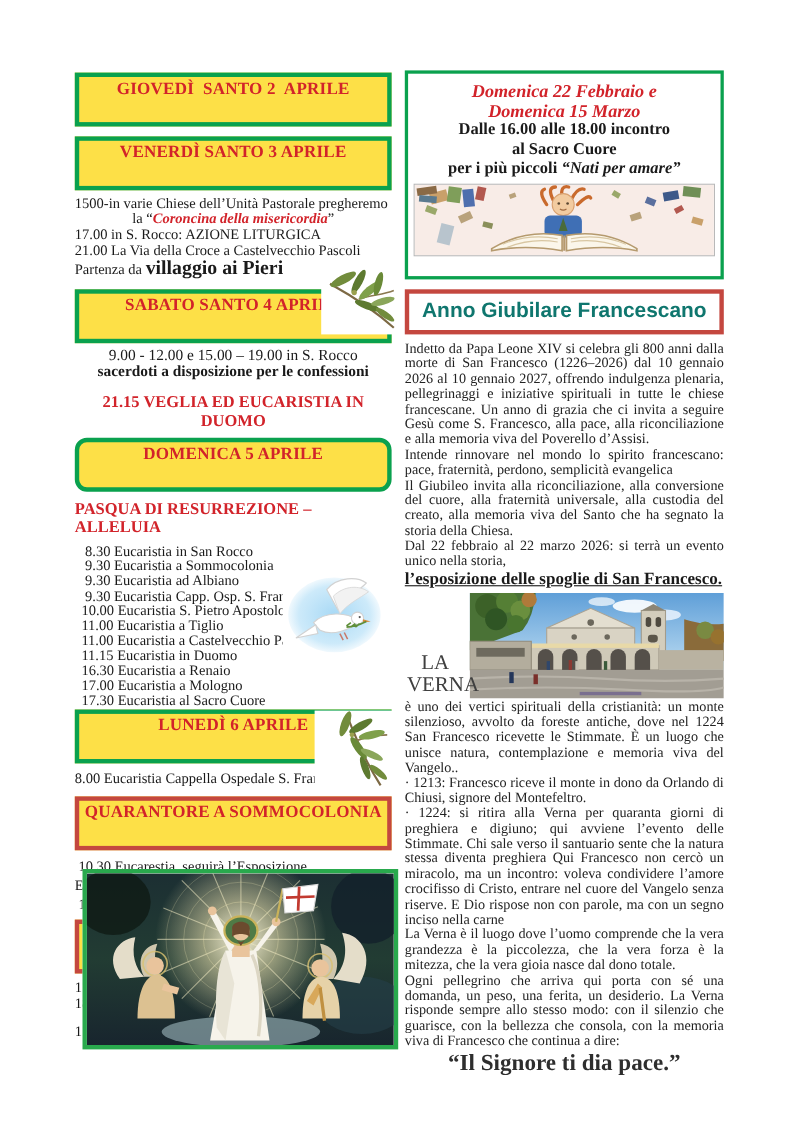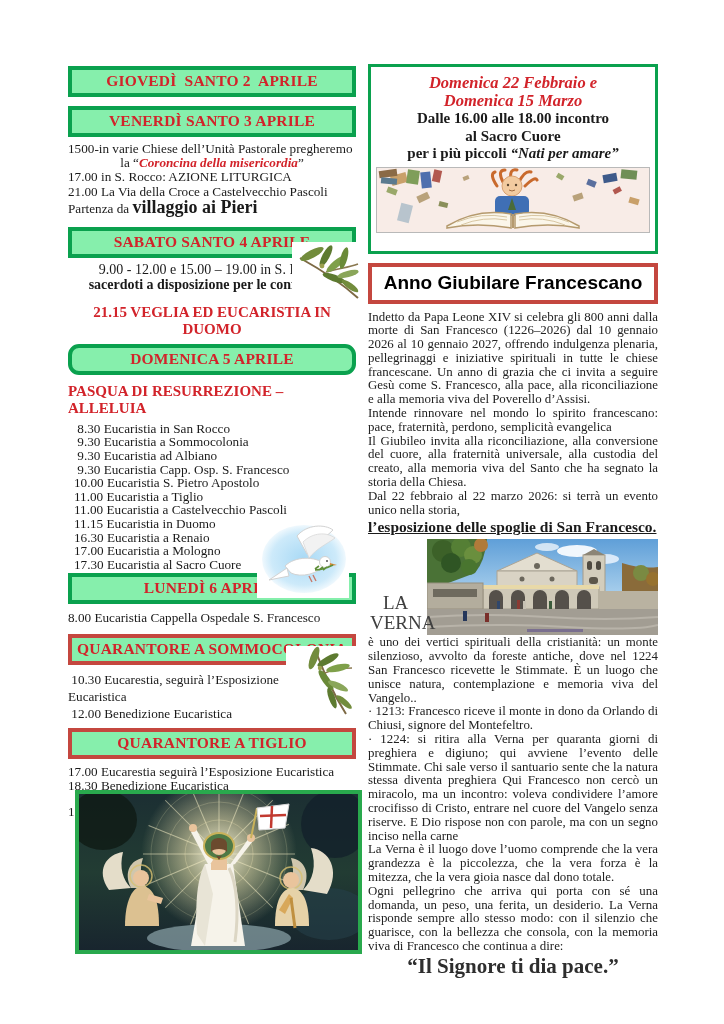--- a/index.html
+++ b/index.html
@@ -12,40 +12,40 @@
   .page{
     position:relative;width:724px;height:1024px;background:#ffffff;
     font-family:"Liberation Serif","DejaVu Serif",serif;color:var(--ink);
     overflow:hidden;margin:0 auto;
   }
   
   .col-left{position:absolute;left:68px;top:66px;width:288px;}
   .col-right{position:absolute;left:368px;top:64px;width:290px;}
 
   
-  .hdr-box{border:4px solid var(--green);background:#86efac;text-align:center;padding:2px 0 3px;}
+  .hdr-box{border:4px solid var(--green);background:#fde047;text-align:center;padding:2px 0 21px;}
   .hdr-box.red{border-color:var(--redb);}
   .hdr-title{color:var(--redt);font-weight:bold;font-size:15.5px;white-space:pre-wrap;letter-spacing:.2px;}
 
   
   .line{font-size:13.2px;line-height:14.2px;white-space:pre-wrap;}
   .line b{font-size:13.6px;}
   .center{text-align:center;}
   .red-strong{color:var(--redt);font-weight:bold;font-size:15px;}
   .red-em{color:var(--redt);font-weight:bold;font-style:italic;}
   .masses .line{line-height:13.6px;padding-left:6px;}
   .sabato-lines .line{font-size:14px;line-height:15.5px;}
 
   
   .incontro-box{border:3px solid var(--green);padding:7px 4px 18px;}
   .inc-title{color:var(--redt);font-weight:bold;font-style:italic;font-size:16.5px;line-height:18px;text-align:center;}
   .inc-line{font-weight:bold;font-size:15px;line-height:17.5px;text-align:center;}
   .girl-img{width:272px;height:64px;margin:4px auto 0;border:1px solid #b9b9b9;display:block;}
   .anno-box{margin-top:9px;border:4px solid var(--redb);padding:5px 0 6px;text-align:center;}
-  .anno-title{font-family:"Liberation Sans","DejaVu Sans",sans-serif;font-weight:bold;font-size:19px;color:#000000;}
+  .anno-title{font-family:"Liberation Sans","DejaVu Sans",sans-serif;font-weight:bold;font-size:19px;color:#0f766e;}
   .rc-p{margin:0;text-align:justify;font-size:12.9px;line-height:13.8px;color:#222;}
   .rc-p.first{margin-top:7px;}
   .espos{margin:1px 0 0;font-weight:bold;font-size:15.5px;line-height:17px;text-decoration:underline;}
   .verna-fig{position:relative;height:99px;margin-top:2px;}
   .verna-photo{position:absolute;right:0;top:2px;width:231px;height:96px;}
   .verna-label{position:absolute;left:2px;top:56px;font-size:19px;line-height:20px;color:#404040;}
   .verna-label .l1{padding-left:13px;}
   .quote{margin-top:0;text-align:center;font-weight:bold;font-size:21px;color:#2e2e2e;}
 
   

